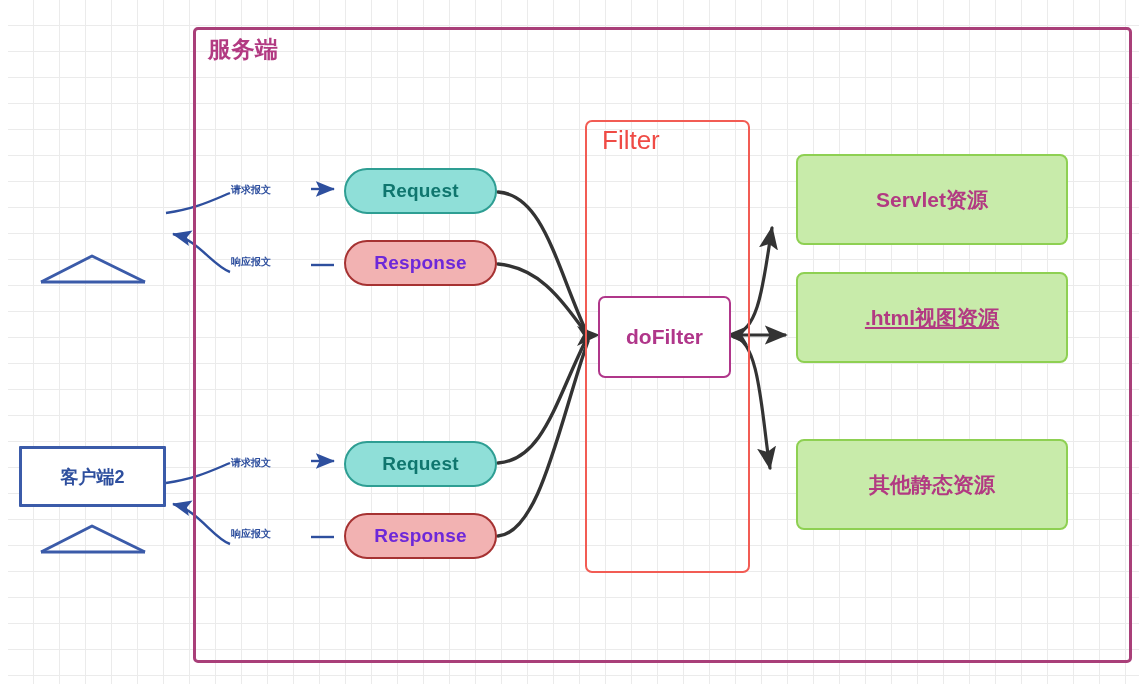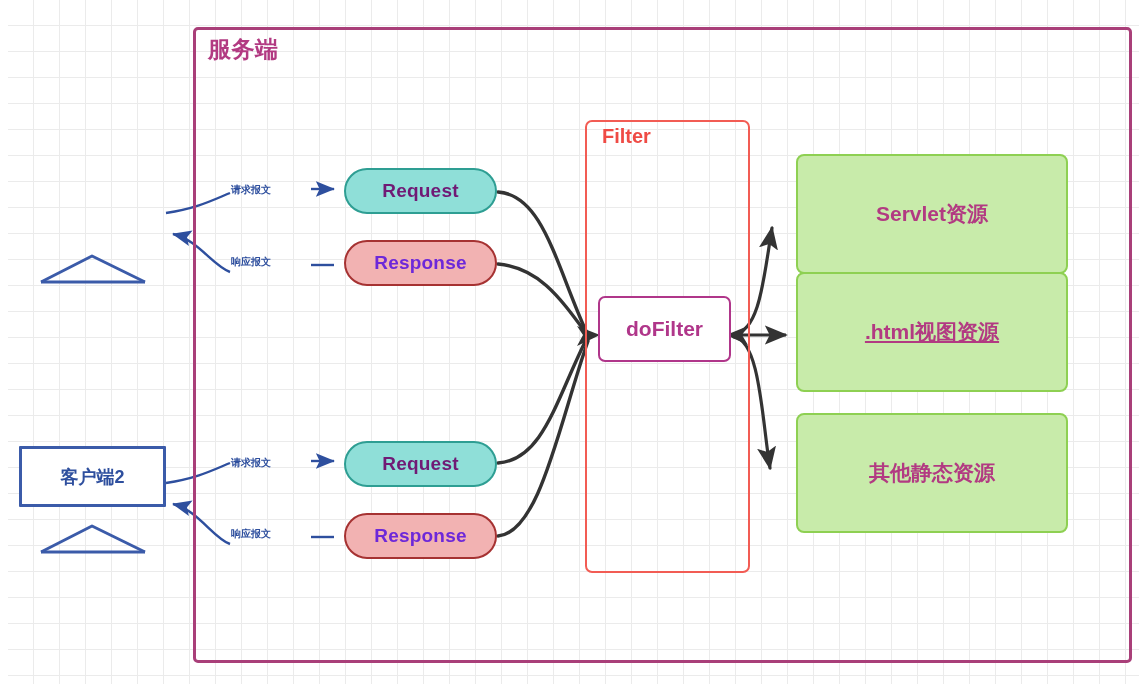--- a/index.html
+++ b/index.html
@@ -61,22 +61,22 @@
   .filter-box {
     left: 577px; top: 120px;
     width: 165px; height: 453px;
     border: 2.5px solid #f25c54;
     border-radius: 7px;
     background: transparent;
   }
   .filter-label {
     position: absolute;
     left: 594px; top: 125px;
-    font-size: 20px;
-    font-weight: bold;
+    font-size: 26px;
+    font-weight: normal;
     color: #ef4b45;
   }
 
   
   .client-screen {
     border: 3px solid #3b5ba9;
     background: #ffffff;
     color: #2e4f9e;
     font-size: 18px;
     border-radius: 1px;
@@ -86,57 +86,57 @@
 
   
   .pill {
     border-radius: 24px;
     font-size: 19px;
     letter-spacing: 0.2px;
   }
   .pill-request {
     background: #8fdfd8;
     border: 2.5px solid #2e9e93;
-    color: #701a75;
+    color: #0f766e;
   }
   .pill-response {
     background: #f2b2b2;
     border: 2.5px solid #a63232;
     color: #6d28d9;
   }
   .req1 { left: 336px; top: 168px; width: 153px; height: 46px; }
   .res1 { left: 336px; top: 240px; width: 153px; height: 46px; }
   .req2 { left: 336px; top: 441px; width: 153px; height: 46px; }
   .res2 { left: 336px; top: 513px; width: 153px; height: 46px; }
 
   
   .dofilter-box {
     left: 590px; top: 296px;
-    width: 133px; height: 66px;
+    width: 133px; height: 82px;
     border: 2.5px solid #b0368a;
     border-radius: 7px;
     background: #ffffff;
     color: #b0368a;
     font-size: 21px;
   }
 
   
   .resource-box {
     background: #c8ebaa;
     border: 2.5px solid #8ed052;
     border-radius: 8px;
     color: #b23a82;
     font-size: 21px;
     width: 272px;
-    height: 120px;
+    height: 91px;
     left: 788px;
   }
   .res-a { top: 154px; }
   .res-b { top: 272px; text-decoration: underline; }
-  .res-c { top: 413px; }
+  .res-c { top: 439px; }
 
   
   .edge-label {
     position: absolute;
     font-size: 10px;
     font-weight: bold;
     color: #2e4f9e;
     white-space: nowrap;
   }
   .lbl-req1 { left: 223px; top: 183px; }

